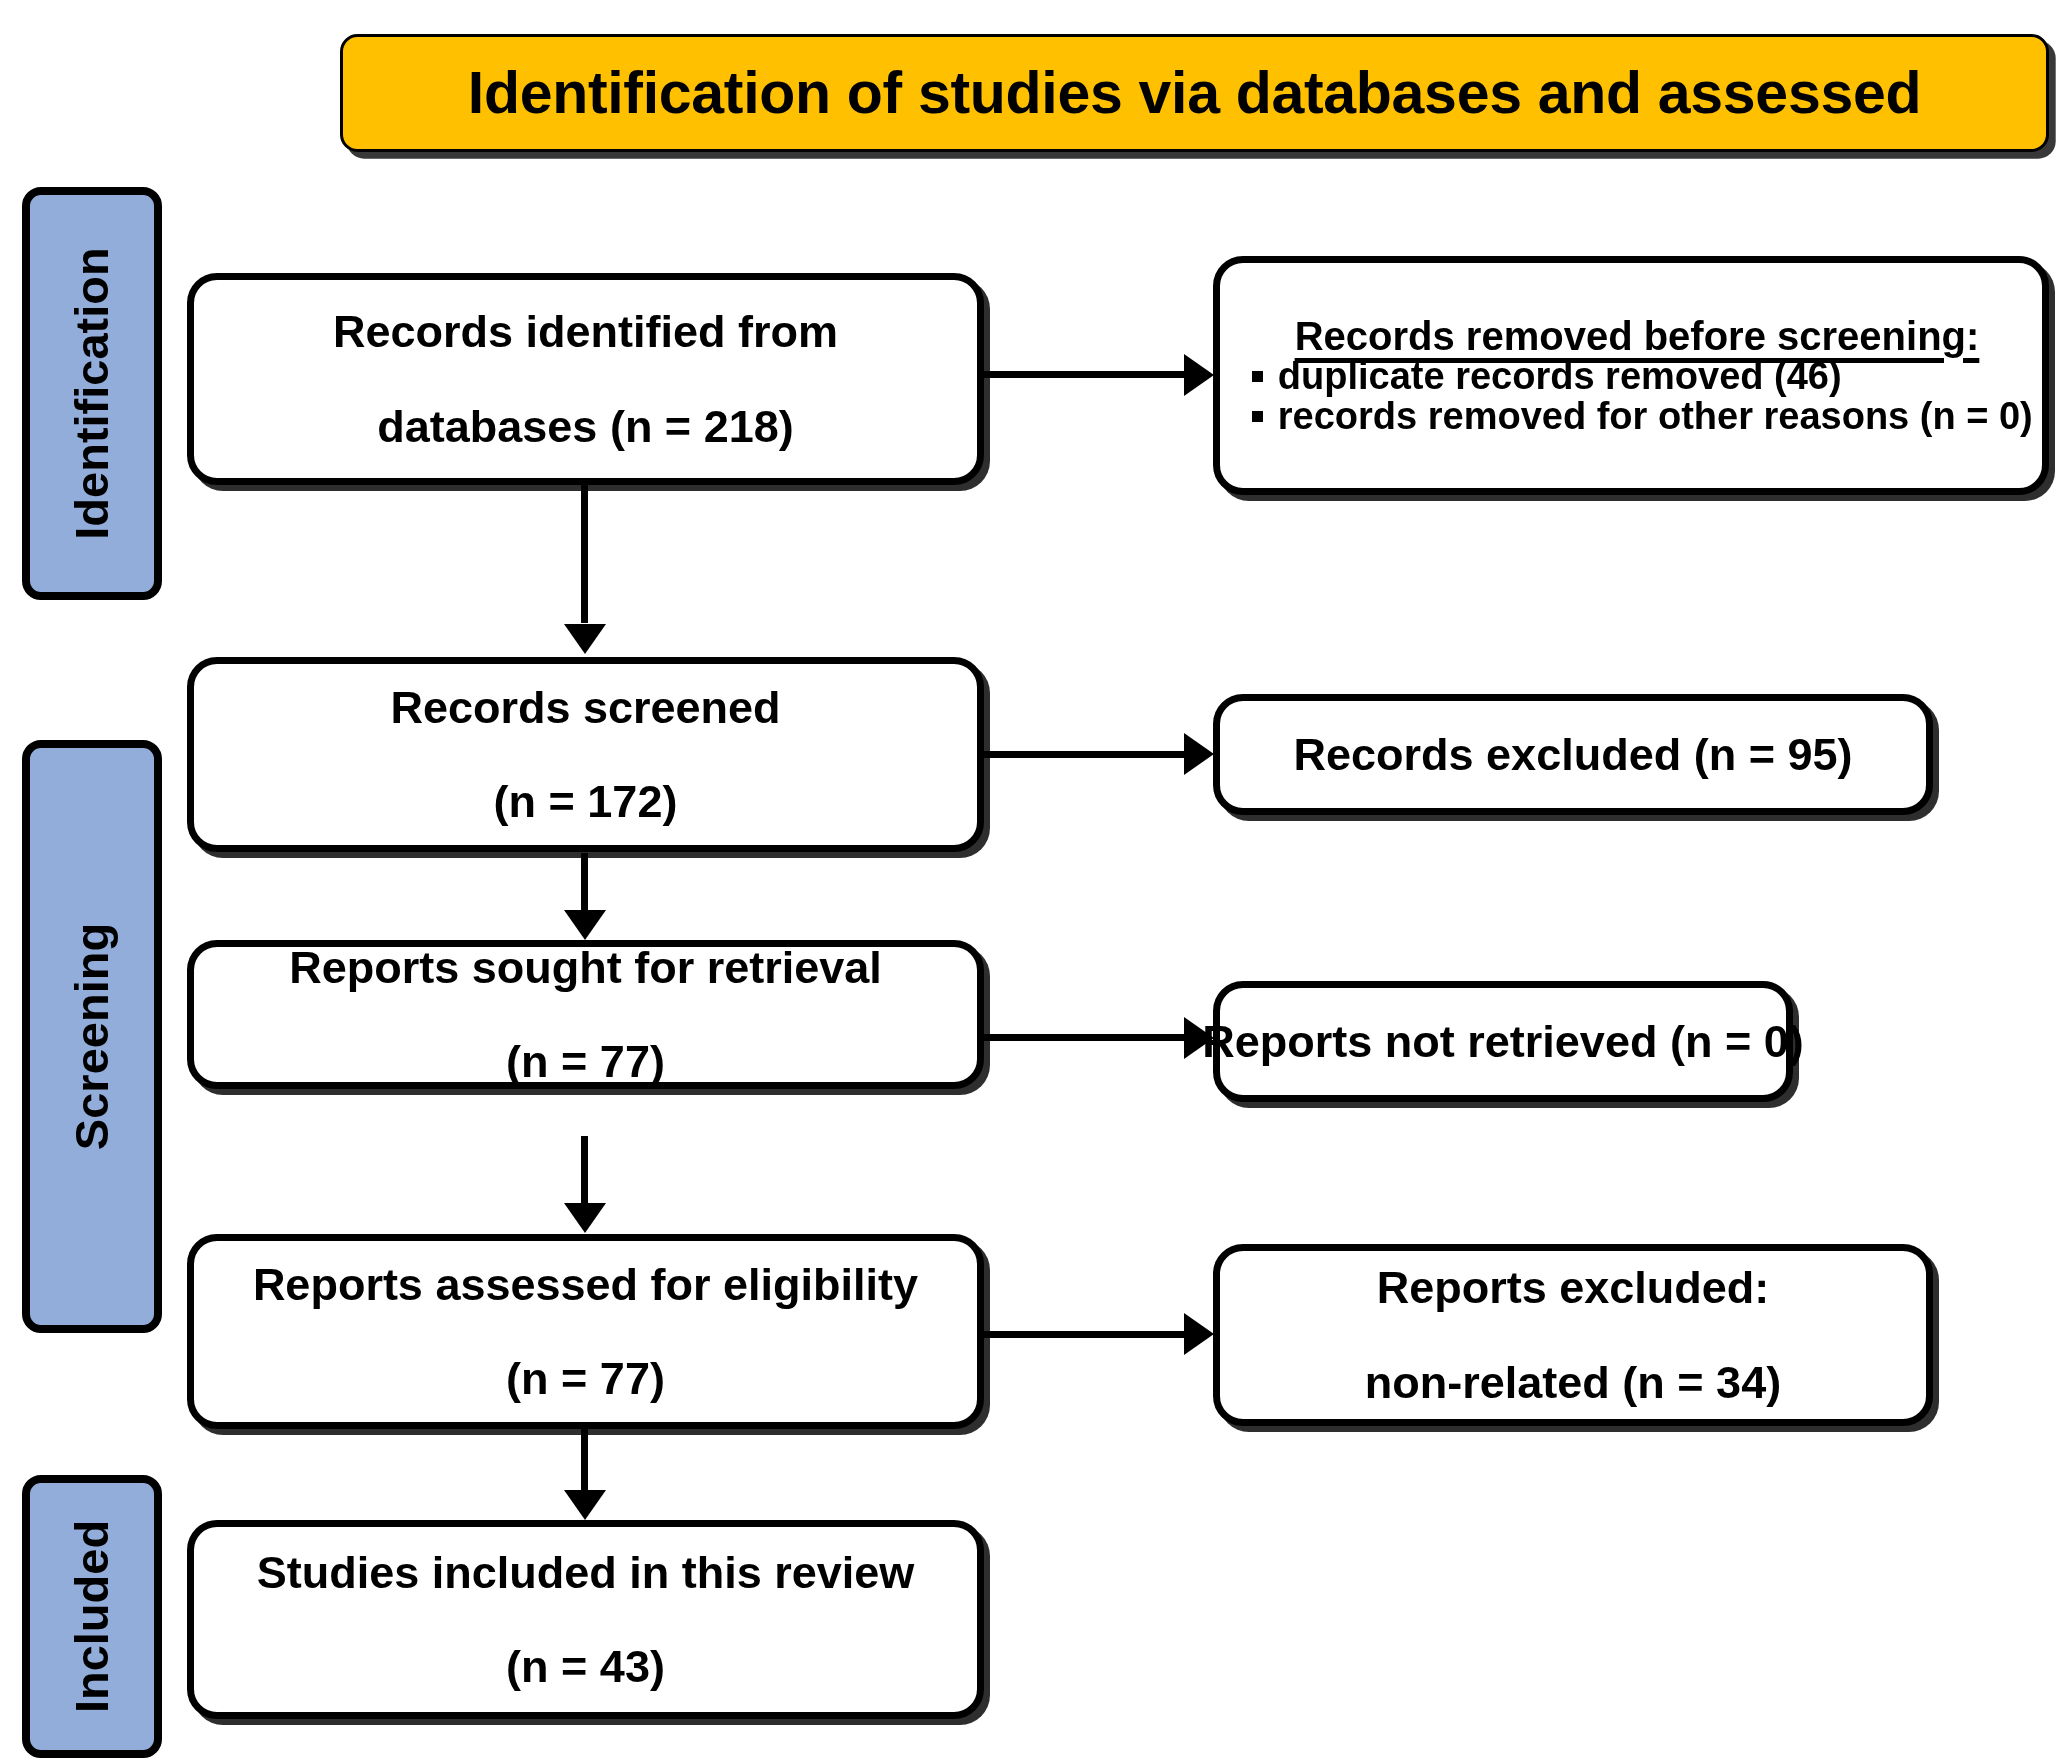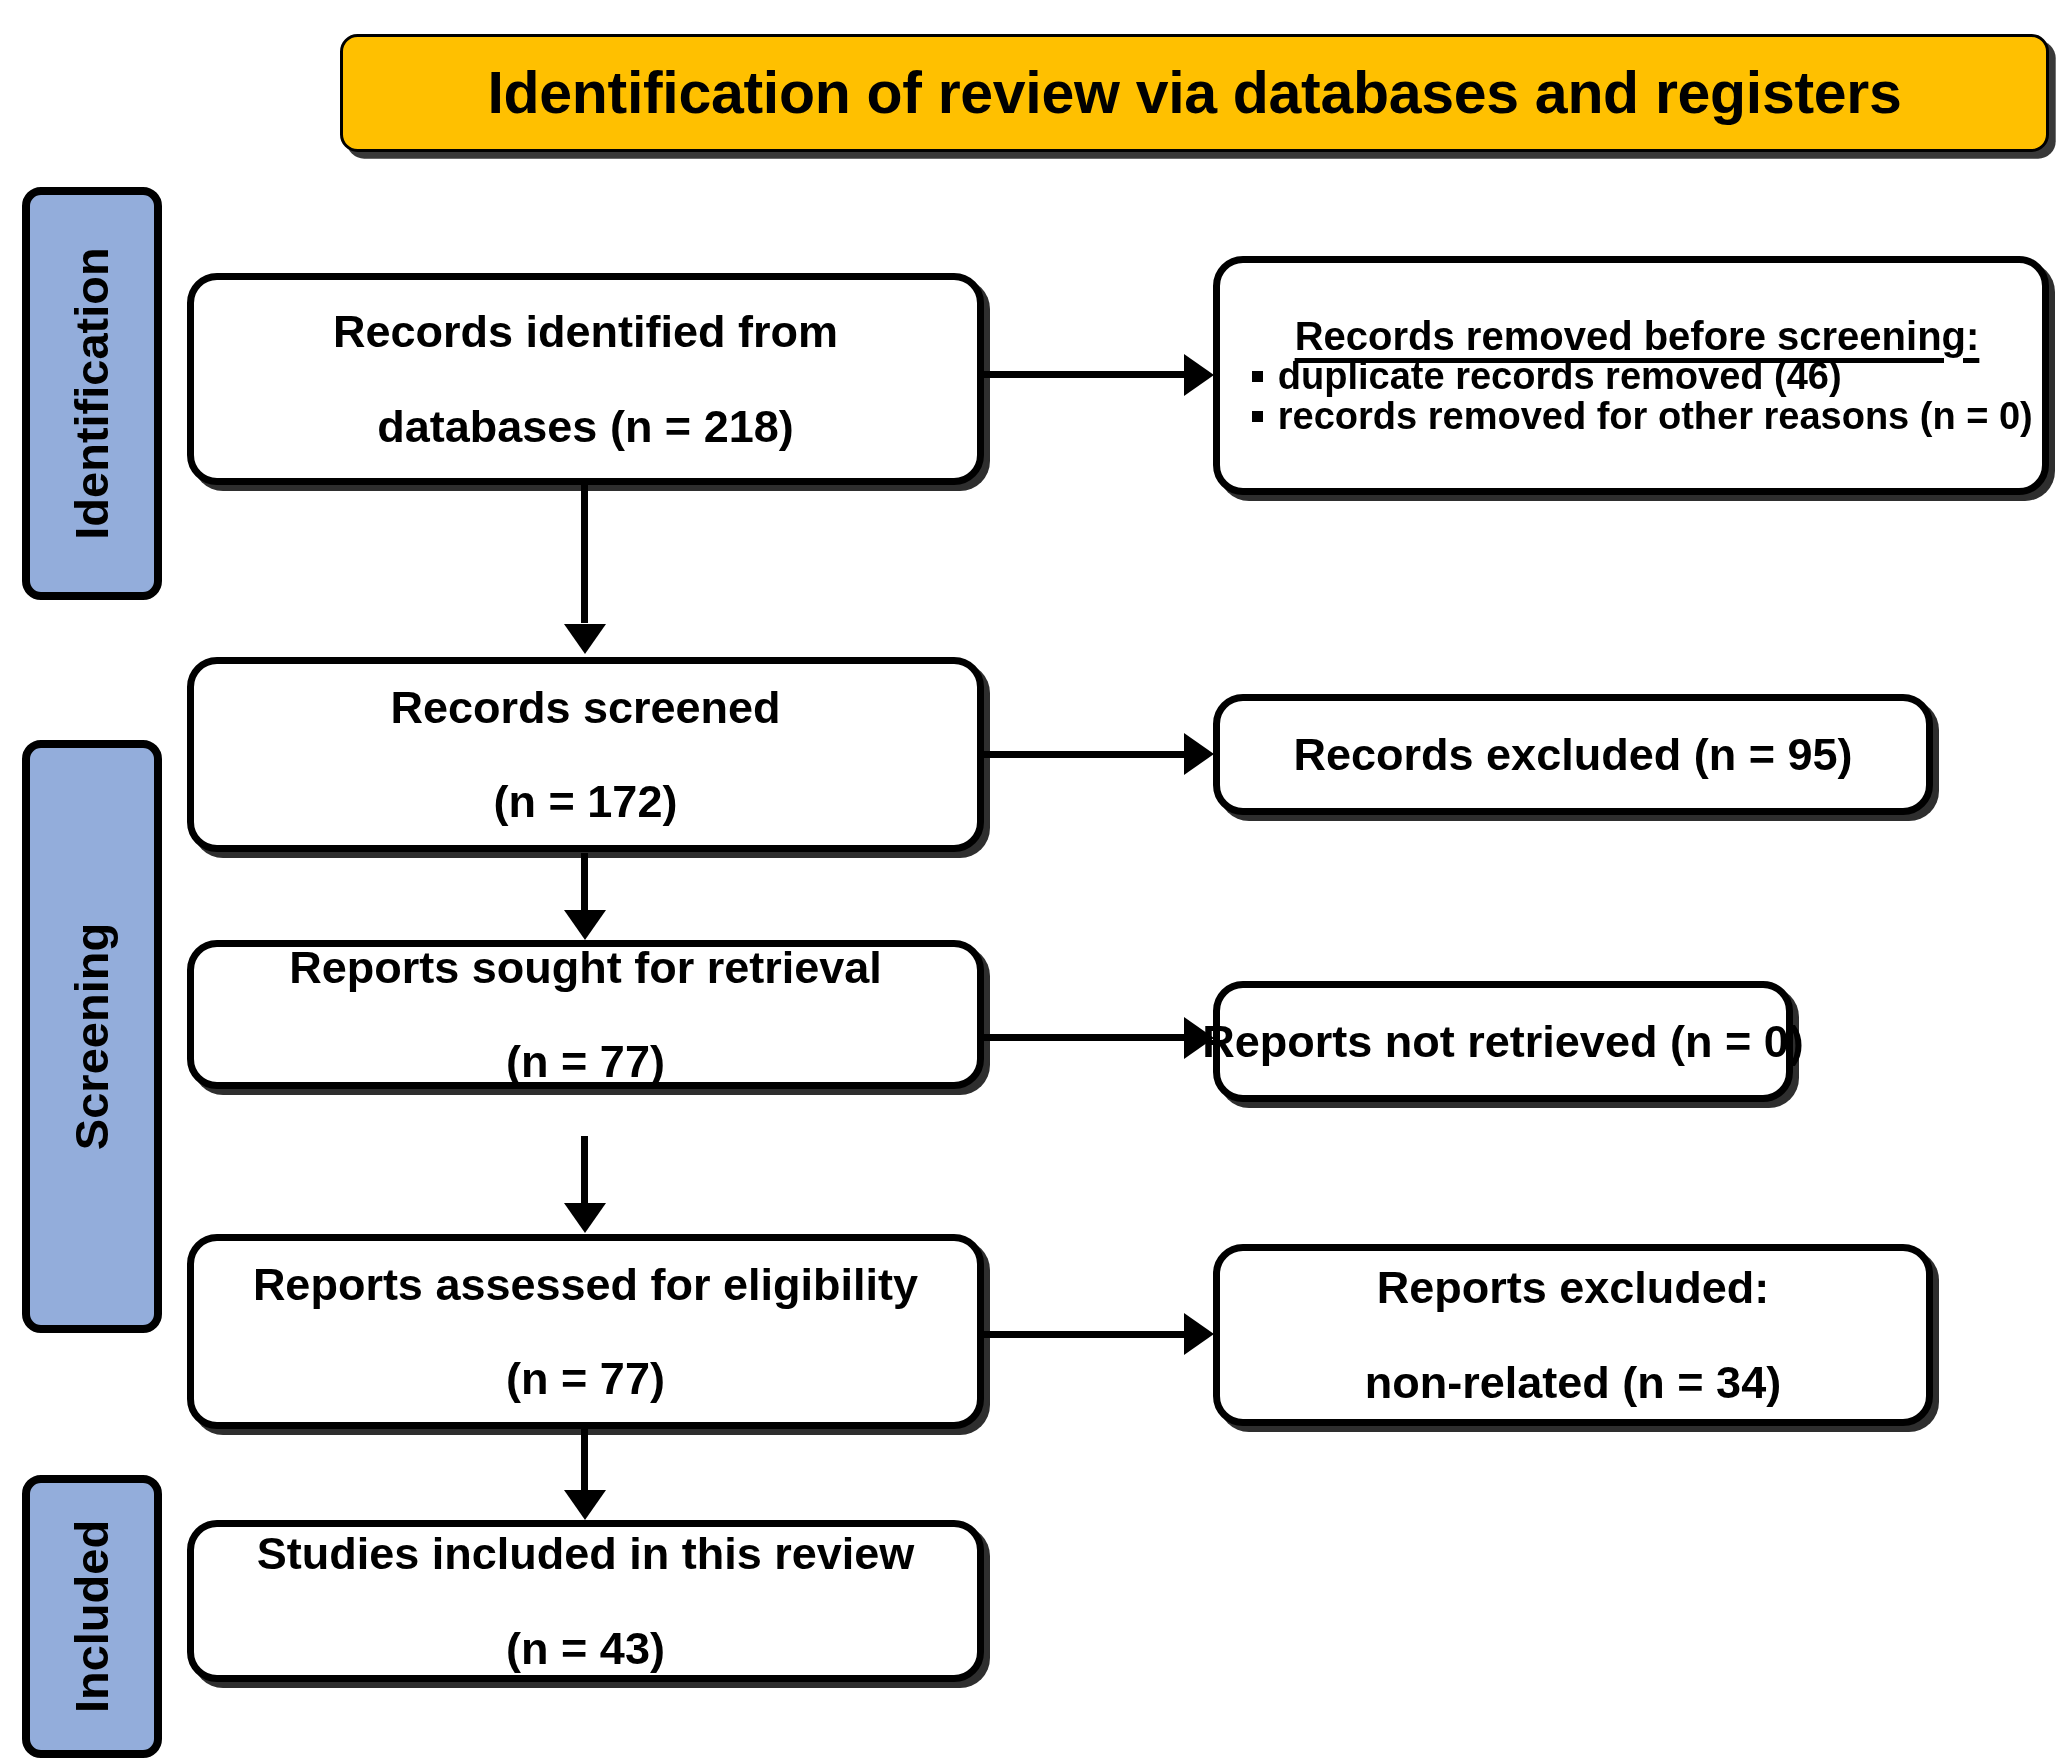--- a/index.html
+++ b/index.html
@@ -122,21 +122,21 @@
     font-weight: bold;
     color: #000000;
     white-space: nowrap;
   }
 
   
   #box-identified { left: 187px; top: 273px;  width: 797px; height: 212px; }
   #box-screened   { left: 187px; top: 657px;  width: 797px; height: 195px; }
   #box-sought     { left: 187px; top: 940px; width: 797px; height: 149px; }
   #box-assessed   { left: 187px; top: 1234px; width: 797px; height: 195px; }
-  #box-included   { left: 187px; top: 1520px; width: 797px; height: 162px; }
+  #box-included   { left: 187px; top: 1520px; width: 797px; height: 199px; }
 
   
   #box-removed        { left: 1213px; top: 256px;  width: 836px; height: 239px; }
   #box-rec-excluded   { left: 1213px; top: 694px; width: 720px; height: 121px; }
   #box-not-retrieved  { left: 1213px; top: 981px; width: 580px; height: 121px; }
   #box-rep-excluded   { left: 1213px; top: 1244px; width: 720px; height: 182px; }
 
   
   .conn { position: absolute; background: #000000; }
   .vline { width: 7.4px; }
@@ -178,21 +178,21 @@
   #ah2 { left: 1184px; top: 733px; }
   #ah3 { left: 1184px; top: 1017px; }
   #ah4 { left: 1184px; top: 1313px; }
 </style>
 </head>
 <body>
 
 <div id="canvas">
 
   <div class="banner">
-    <span class="banner-text">Identification of review via databases and registers</span>
+    <span class="banner-text">Identification of studies via databases and assessed</span>
   </div>
 
   <div class="stage-band" id="band-identification">
     <span class="vlabel">Identification</span>
   </div>
   <div class="stage-band" id="band-screening">
     <span class="vlabel">Screening</span>
   </div>
   <div class="stage-band" id="band-included">
     <span class="vlabel">Included</span>

